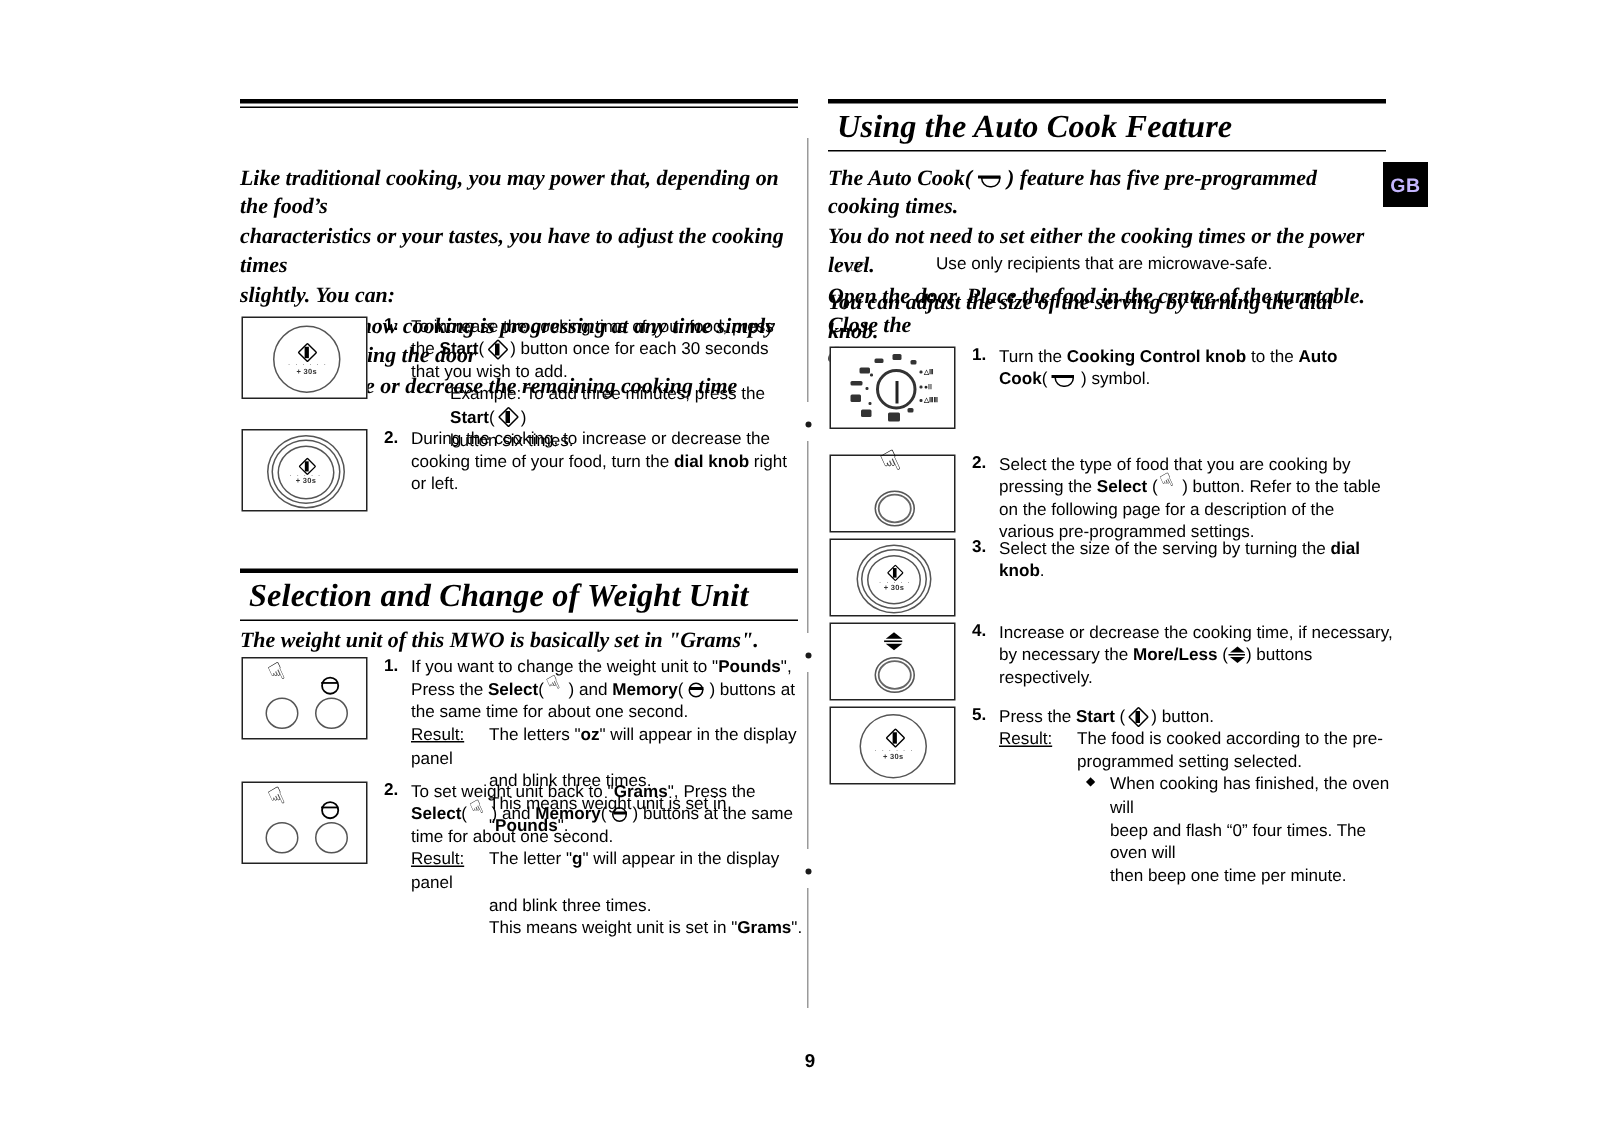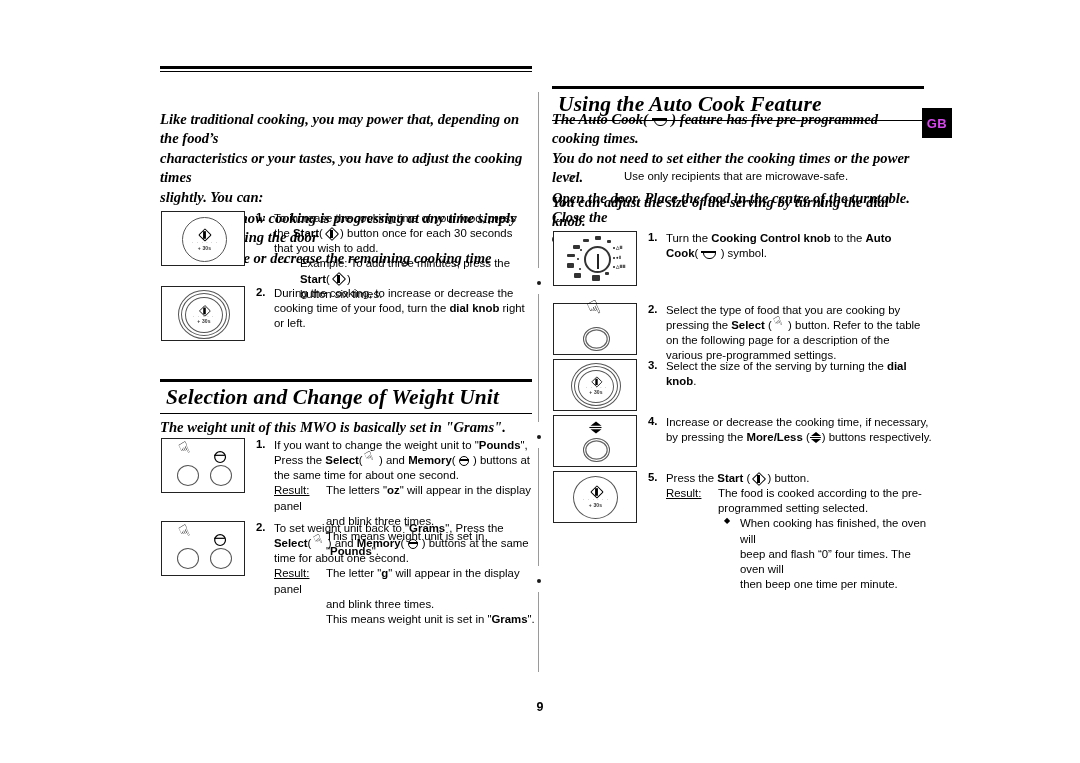--- a/index.html
+++ b/index.html
@@ -41,21 +41,21 @@
   }
 
   
   .gb-badge {
     position: absolute;
     left: 922px;
     top: 108px;
     width: 30px;
     height: 30px;
     background: #000000;
-    color: #d946ef;
+    color: #c4b5fd;
     font-size: 13px;
     font-weight: bold;
     display: flex;
     align-items: center;
     justify-content: center;
     letter-spacing: 0.5px;
   }
 
   
   .col {
@@ -463,21 +463,21 @@
         <span class="res-label">Result:</span><span>The letter "</span><b>g</b><span>" will appear in the display panel</span>
       </span>
       <span class="res-ind">and blink three times.</span>
       <span class="res-ind"><span>This means weight unit is set in "</span><b>Grams</b><span>".</span></span>
     </div>
 
   </div>
 
   <div class="col col-right">
 
-    <div class="sec-head" style="top:66px;margin-top:20px;">
+    <div class="sec-head" style="top:66px;">
       <div class="rule-top"></div>
       <h1>Using the Auto Cook Feature</h1>
       <div class="rule-bot"></div>
     </div>
 
     <div class="intro" style="top:110px;">
       <p><span>The Auto Cook(</span>&nbsp;<span class="g g-auto"></span>&nbsp;<span>) feature has five pre-programmed cooking times.</span></p>
       <p>You do not need to set either the cooking times or the power level.</p>
       <p style="margin-top:6px;">You can adjust the size of the serving by turning the dial knob.</p>
     </div>
@@ -564,21 +564,21 @@
             <span class="bar"></span>
             <span class="t-dn"></span>
         </div>
         <div class="btn-circle dbl" style="left:29px; top:22px; width:27px; height:24px;"></div>
       </div>
     </div>
 
     <div class="step-num" style="left:96px; top:415px;">4.</div>
     <div class="step-text" style="left:114px; top:415px; width:266px;">
       <span class="ln">Increase or decrease the cooking time, if necessary, by</span>
-      <span class="ln"><span>pressing the </span><b>More/Less</b>&nbsp;(<span class="g g-ml"><span class="t-up"></span><span class="bar"></span><span class="t-dn"></span></span><span>) buttons respectively.</span></span>
+      <span class="ln"><span>necessary the </span><b>More/Less</b>&nbsp;(<span class="g g-ml"><span class="t-up"></span><span class="bar"></span><span class="t-dn"></span></span><span>) buttons respectively.</span></span>
     </div>
 
     <div class="panel" style="left:1px; top:471px; width:84px; height:52px;">
       <div class="art">
         <div class="btn-circle" style="left:19px; top:4px; width:45px; height:43px;"></div>
         <div class="g g-start" style="position:absolute; left:37px; top:14px; transform:scale(0.95);"></div>
         <div class="art-dots" style="left:29px; top:25px;">· · · · · ·</div>
         <div class="art-label" style="left:19px; top:30px; width:45px;">+ 30s</div>
       </div>
     </div>

